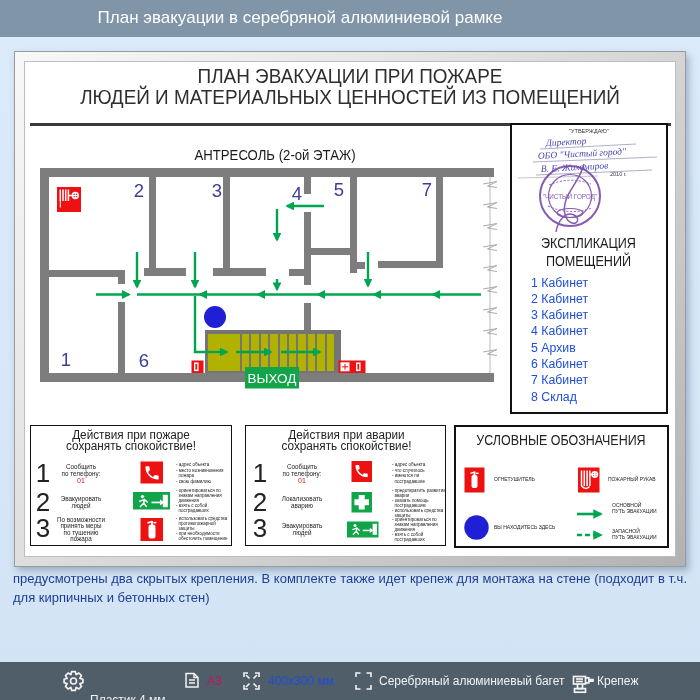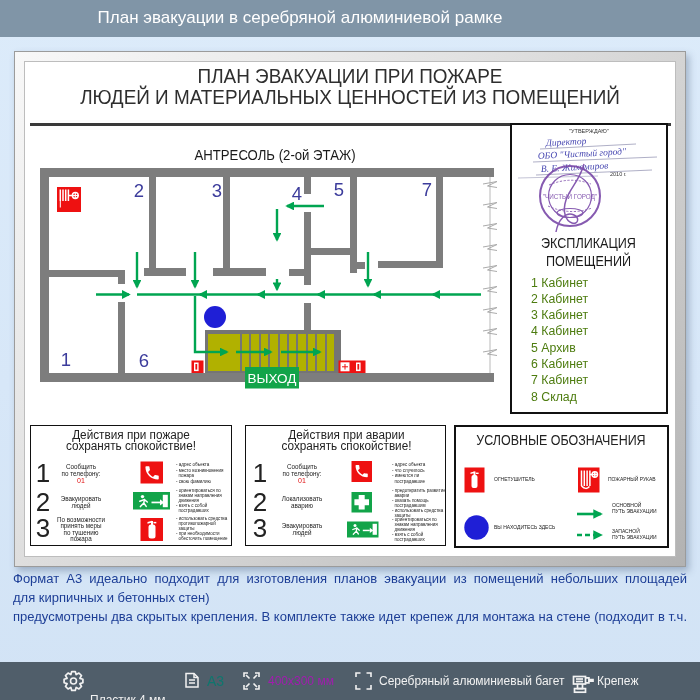--- a/index.html
+++ b/index.html
@@ -28,21 +28,21 @@
 <div class="abs ctr" style="left:48px;top:146px;width:454px;font-size:15.5px;color:#1a1a1a;transform:scaleX(0.85);">АНТРЕСОЛЬ (2-ой ЭТАЖ)</div>
 
 <div class="abs" style="left:510px;top:123px;width:154px;height:287px;background:#fff;border:2px solid #111;"></div>
 
 <div class="abs ctr" style="left:512px;top:128px;width:154px;font-size:5.5px;color:#333;">"УТВЕРЖДАЮ"</div>
 
 <div class="abs" style="left:610px;top:171px;font-size:5.5px;color:#333;">2010 г.</div>
 
 <div class="abs ctr" style="left:510px;top:233.5px;width:157px;font-size:15px;line-height:18.5px;color:#1a1a1a;transform:scaleX(0.84);">ЭКСПЛИКАЦИЯ<br>ПОМЕЩЕНИЙ</div>
 
-<div class="abs" style="left:531px;top:274.5px;font-size:12.3px;line-height:16.3px;color:#4d7c0f;">1&nbsp;Кабинет<br>2&nbsp;Кабинет<br>3&nbsp;Кабинет<br>4&nbsp;Кабинет<br>5&nbsp;Архив<br>6&nbsp;Кабинет<br>7&nbsp;Кабинет<br>8&nbsp;Склад</div>
+<div class="abs" style="left:531px;top:274.5px;font-size:12.3px;line-height:16.3px;color:#1d4ed8;">1&nbsp;Кабинет<br>2&nbsp;Кабинет<br>3&nbsp;Кабинет<br>4&nbsp;Кабинет<br>5&nbsp;Архив<br>6&nbsp;Кабинет<br>7&nbsp;Кабинет<br>8&nbsp;Склад</div>
 
 <div class="abs" style="left:30px;top:425px;width:200px;height:119px;background:#fff;border:1.5px solid #111;"></div>
 
 <div class="abs ctr" style="left:30px;top:429.5px;width:202px;font-size:12.5px;line-height:11.6px;color:#222;transform:scaleX(0.94);">Действия при пожаре<br>сохранять спокойствие!</div>
 
 <div class="abs ctr" style="left:33px;top:458px;width:20px;font-size:26px;color:#222;">1</div>
 
 <div class="abs ctr" style="left:33px;top:486.5px;width:20px;font-size:26px;color:#222;">2</div>
 
 <div class="abs ctr" style="left:33px;top:512.5px;width:20px;font-size:26px;color:#222;">3</div>
@@ -89,32 +89,31 @@
 
 <div class="abs" style="left:608px;top:476px;font-size:5px;color:#222;">ПОЖАРНЫЙ РУКАВ</div>
 
 <div class="abs" style="left:494px;top:524px;font-size:5px;color:#222;">ВЫ НАХОДИТЕСЬ ЗДЕСЬ</div>
 
 <div class="abs" style="left:612px;top:502px;font-size:5px;line-height:6px;color:#222;">ОСНОВНОЙ<br>ПУТЬ ЭВАКУАЦИИ</div>
 
 <div class="abs" style="left:612px;top:528px;font-size:5px;line-height:6px;color:#222;">ЗАПАСНОЙ<br>ПУТЬ ЭВАКУАЦИИ</div>
 
 <div class="abs" style="left:13px;top:569px;width:674px;font-size:13px;line-height:19px;color:#1d3e96;">
-<div style="text-align:justify;text-align-last:justify;">Формат А3 идеально подходит для изготовления планов эвакуации из помещений небольших площадей</div>
+<div style="text-align:justify;text-align-last:justify;">предусмотрены два скрытых крепления. В комплекте также идет крепеж для монтажа на стене (подходит в т.ч.</div>
 <div>для кирпичных и бетонных стен)</div>
-<div style="text-align:justify;text-align-last:justify;">предусмотрены два скрытых крепления. В комплекте также идет крепеж для монтажа на стене (подходит в т.ч.</div>
 </div>
 
 <div class="abs" style="left:0;top:662px;width:700px;height:38px;background:#505e6a;"></div>
 
 <div class="abs" style="left:90px;top:662px;height:38px;line-height:39px;font-size:12px;color:#f2f2f2;margin-top:19px;">Пластик 4 мм</div>
 
-<div class="abs" style="left:207px;top:662px;height:38px;line-height:39px;font-size:14px;color:#0f766e;">А3</div>
-
-<div class="abs" style="left:268px;top:662px;height:38px;line-height:39px;font-size:12px;color:#a21caf;">400х300 мм</div>
+<div class="abs" style="left:207px;top:662px;height:38px;line-height:39px;font-size:12px;color:#be185d;">А3</div>
+
+<div class="abs" style="left:268px;top:662px;height:38px;line-height:39px;font-size:12px;color:#1d4ed8;">400х300 мм</div>
 
 <div class="abs" style="left:379px;top:662px;height:26px;line-height:39px;font-size:12px;color:#f2f2f2;">Серебряный алюминиевый багет</div>
 
 <div class="abs" style="left:597px;top:662px;height:52px;line-height:39px;font-size:12px;color:#f2f2f2;">Крепеж</div>
 
 <svg class="abs" style="left:0;top:0;" width="700" height="700" viewBox="0 0 700 700">
 <defs>
 <marker id="ah" viewBox="0 0 10 10" refX="8" refY="5" markerWidth="3.7" markerHeight="3.7" orient="auto-start-reverse">
         <path d="M0,0 L10,5 L0,10 z" fill="#00a551"></path>
       </marker>

